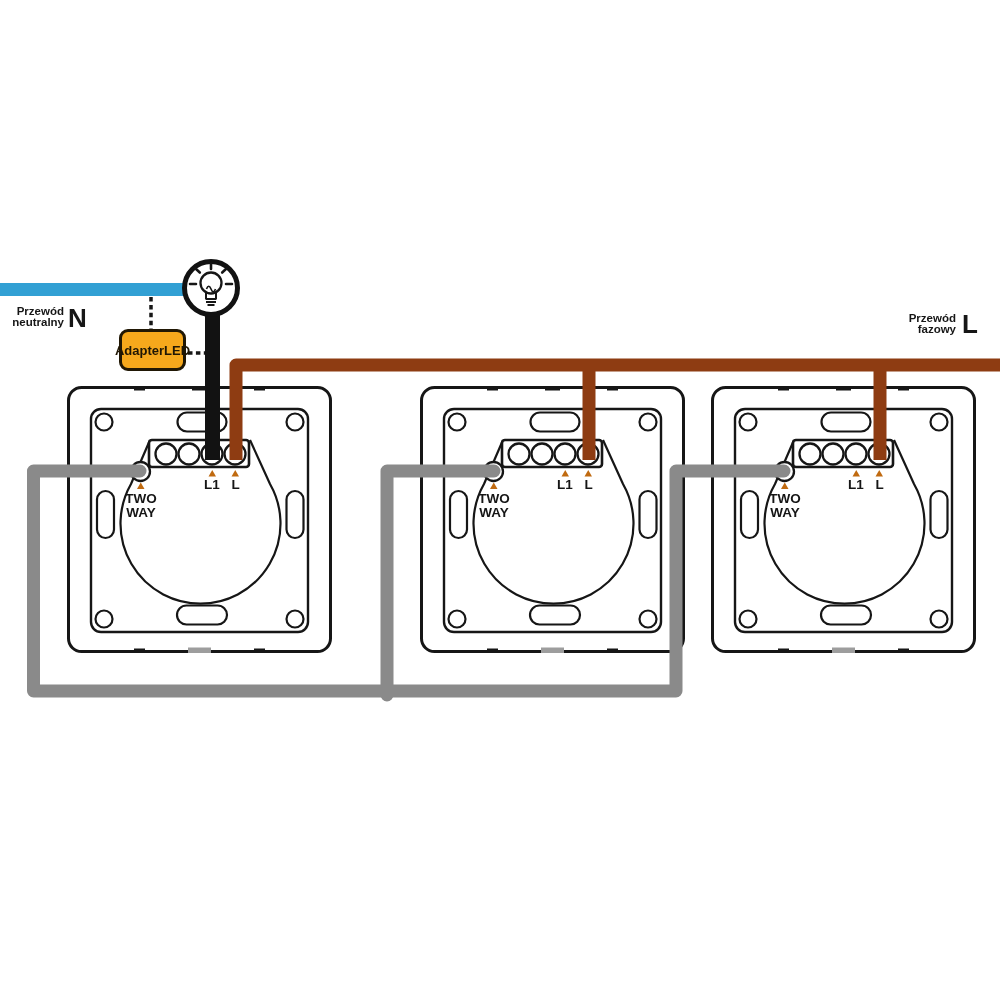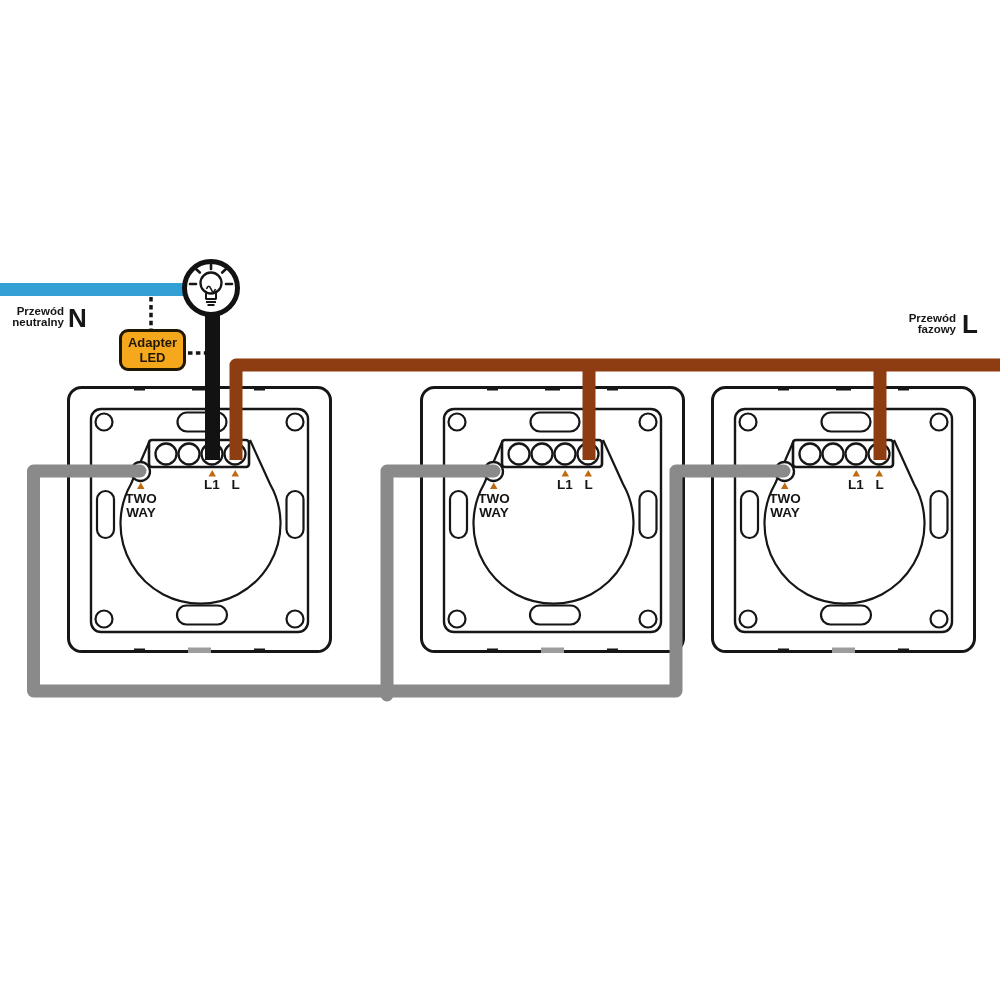--- a/index.html
+++ b/index.html
@@ -18,21 +18,21 @@
   .term{stroke-width:2.3;}
   .tab{fill:#161616;stroke:none;}
   .tabgray{fill:#9d9d9d;stroke:none;}
   .tri{fill:#c06a10;stroke:none;}
   .mtxt{font-family:"Liberation Sans",sans-serif;font-weight:bold;font-size:13.5px;fill:#161616;}
   
   .overlay{position:absolute;left:0;top:0;pointer-events:none;}
   
   .adapter{position:absolute;left:119px;top:329px;width:61px;height:36px;
            background:#f6a81c;border:3.5px solid #201704;border-radius:9px;
-           display:flex;flex-direction:column;align-items:center;justify-content:center;
+           display:flex;flex-direction:row;align-items:center;justify-content:center;
            font-weight:bold;font-size:13px;line-height:15px;color:#201704;text-align:center;}
   
   .wirelabel{position:absolute;font-weight:bold;color:#161616;font-size:11.5px;line-height:10.5px;
              text-align:right;}
   .bigsym{position:absolute;font-weight:bold;color:#161616;font-size:26px;line-height:26px;}
 </style>
 </head>
 <body>
 
 <div class="canvas">

